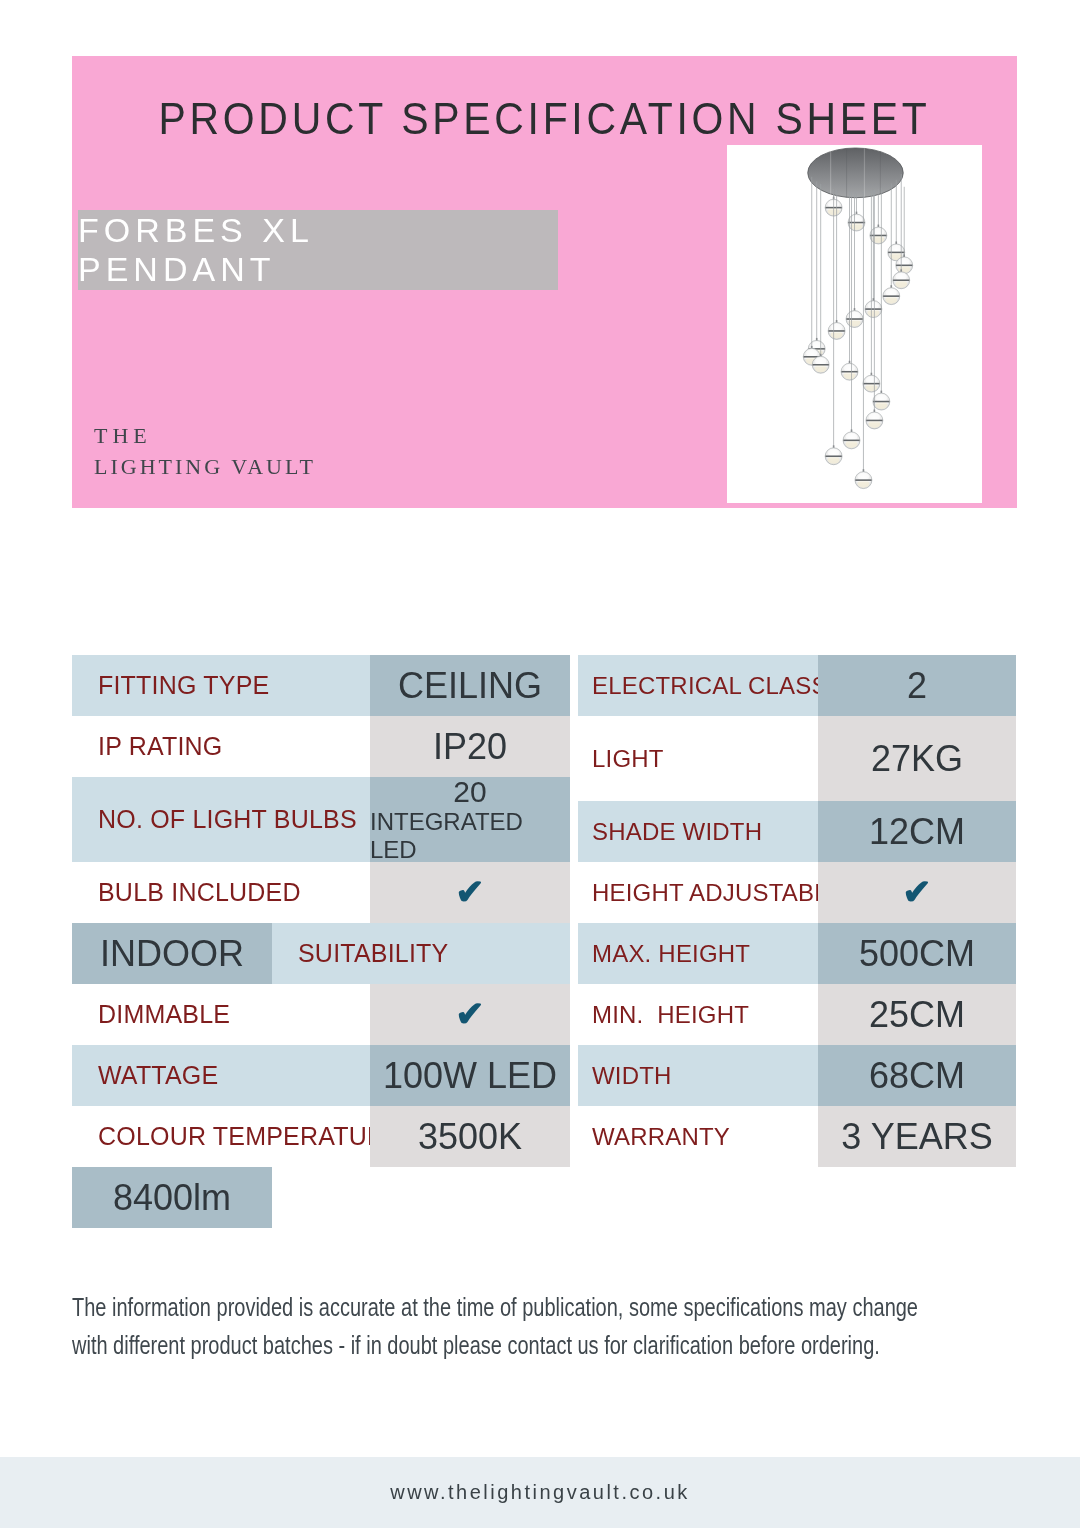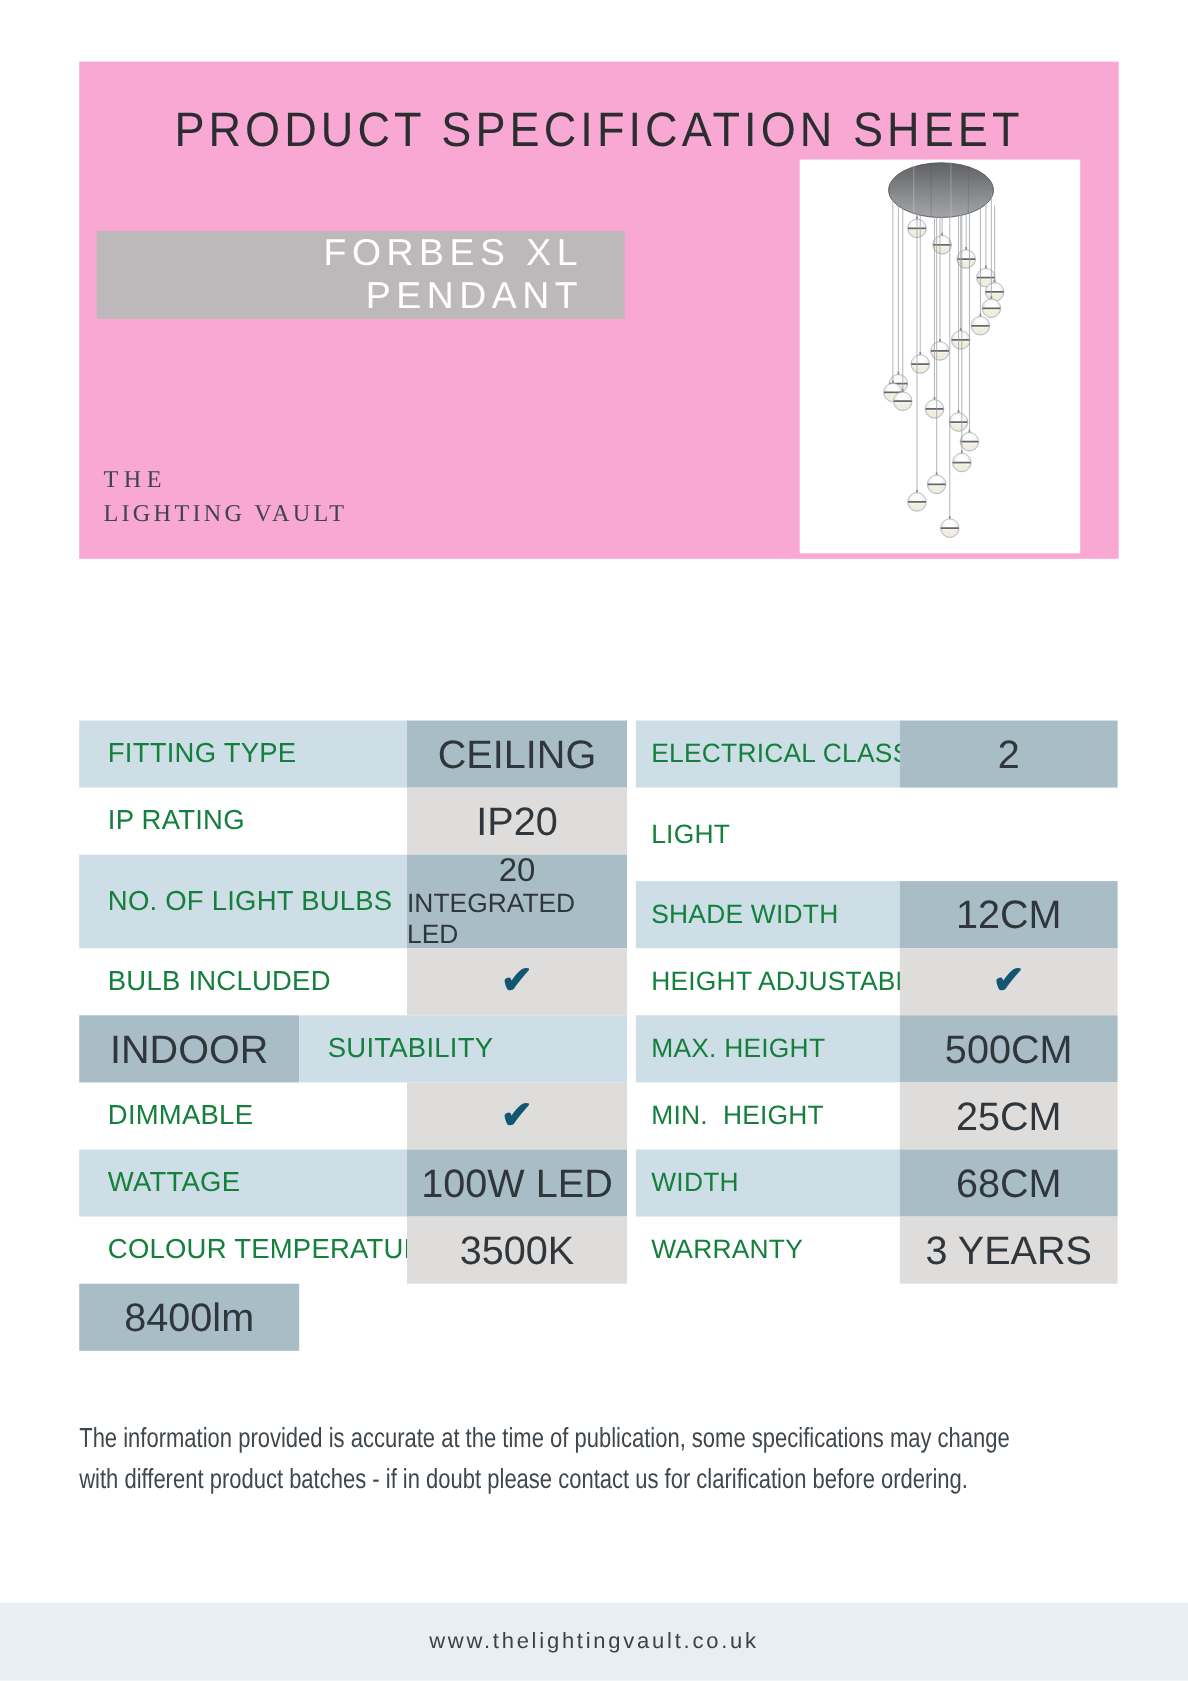--- a/index.html
+++ b/index.html
@@ -11,24 +11,24 @@
   .header-panel{
     position:absolute;left:72px;top:56px;width:945px;height:452px;
     background:#f9a8d4;
   }
   .sheet-title{
     position:absolute;left:0;top:38px;width:945px;text-align:center;
     font-size:44px;letter-spacing:4px;color:#2b2e30;font-weight:500;
     transform:scaleX(.93);transform-origin:center;white-space:nowrap;
   }
   .product-box{
-    position:absolute;left:16px;top:154px;width:480px;height:80px;
+    position:absolute;left:6px;top:154px;width:480px;height:80px;
     background:#bdb9bb;color:#ffffff;
     display:flex;flex-direction:column;justify-content:center;
-    text-align:right;padding-right:38px;box-sizing:border-box;
+    text-align:left;padding-right:38px;box-sizing:border-box;
   }
   .product-box .pline{
     font-size:34px;letter-spacing:5px;line-height:39px;font-weight:400;white-space:nowrap;
   }
   .brand{
     position:absolute;left:22px;top:366px;color:#3f464b;
     font-family:"Liberation Serif", serif;
   }
   .brand .b1{font-size:22px;letter-spacing:5px;line-height:27px;}
   .brand .b2{font-size:22px;letter-spacing:3px;line-height:36px;}
@@ -39,21 +39,21 @@
   }
   .image-panel svg{display:block;width:100%;height:100%;}
   
   .spec-table{position:absolute;top:655px;display:flex;flex-direction:column;}
   .spec-table.left{left:72px;width:498px;}
   .spec-table.right{left:578px;width:438px;}
   .trow{display:flex;height:61px;}
   .trow.tall{height:85px;}
   .cell{display:flex;align-items:center;box-sizing:border-box;}
   .cell.label{
-    font-size:25px;color:#15803d;white-space:pre;letter-spacing:0.2px;
+    font-size:25px;color:#7f1d1d;white-space:pre;letter-spacing:0.2px;
   }
   .left .cell.label{width:298px;padding-left:26px;}
   .left .cell.value{width:200px;}
   .right .cell.label{width:240px;padding-left:14px;font-size:24px;}
   .right .cell.value{width:198px;}
   .cell.value{
     justify-content:center;font-size:36px;color:#30373c;
     flex-direction:column;line-height:1.05;
   }
   
@@ -299,20 +299,21 @@
   </div>
 </div>
 
 <div class="spec-table right">
   <div class="trow">
     <div class="cell label">ELECTRICAL CLASS</div>
     <div class="cell value">2</div>
   </div>
   <div class="trow tall">
     <div class="cell label">LIGHT</div>
+    <div class="cell value">27KG</div>
   </div>
   <div class="trow">
     <div class="cell label">SHADE WIDTH</div>
     <div class="cell value">12CM</div>
   </div>
   <div class="trow">
     <div class="cell label">HEIGHT ADJUSTABLE</div>
     <div class="cell value check">✔</div>
   </div>
   <div class="trow">

